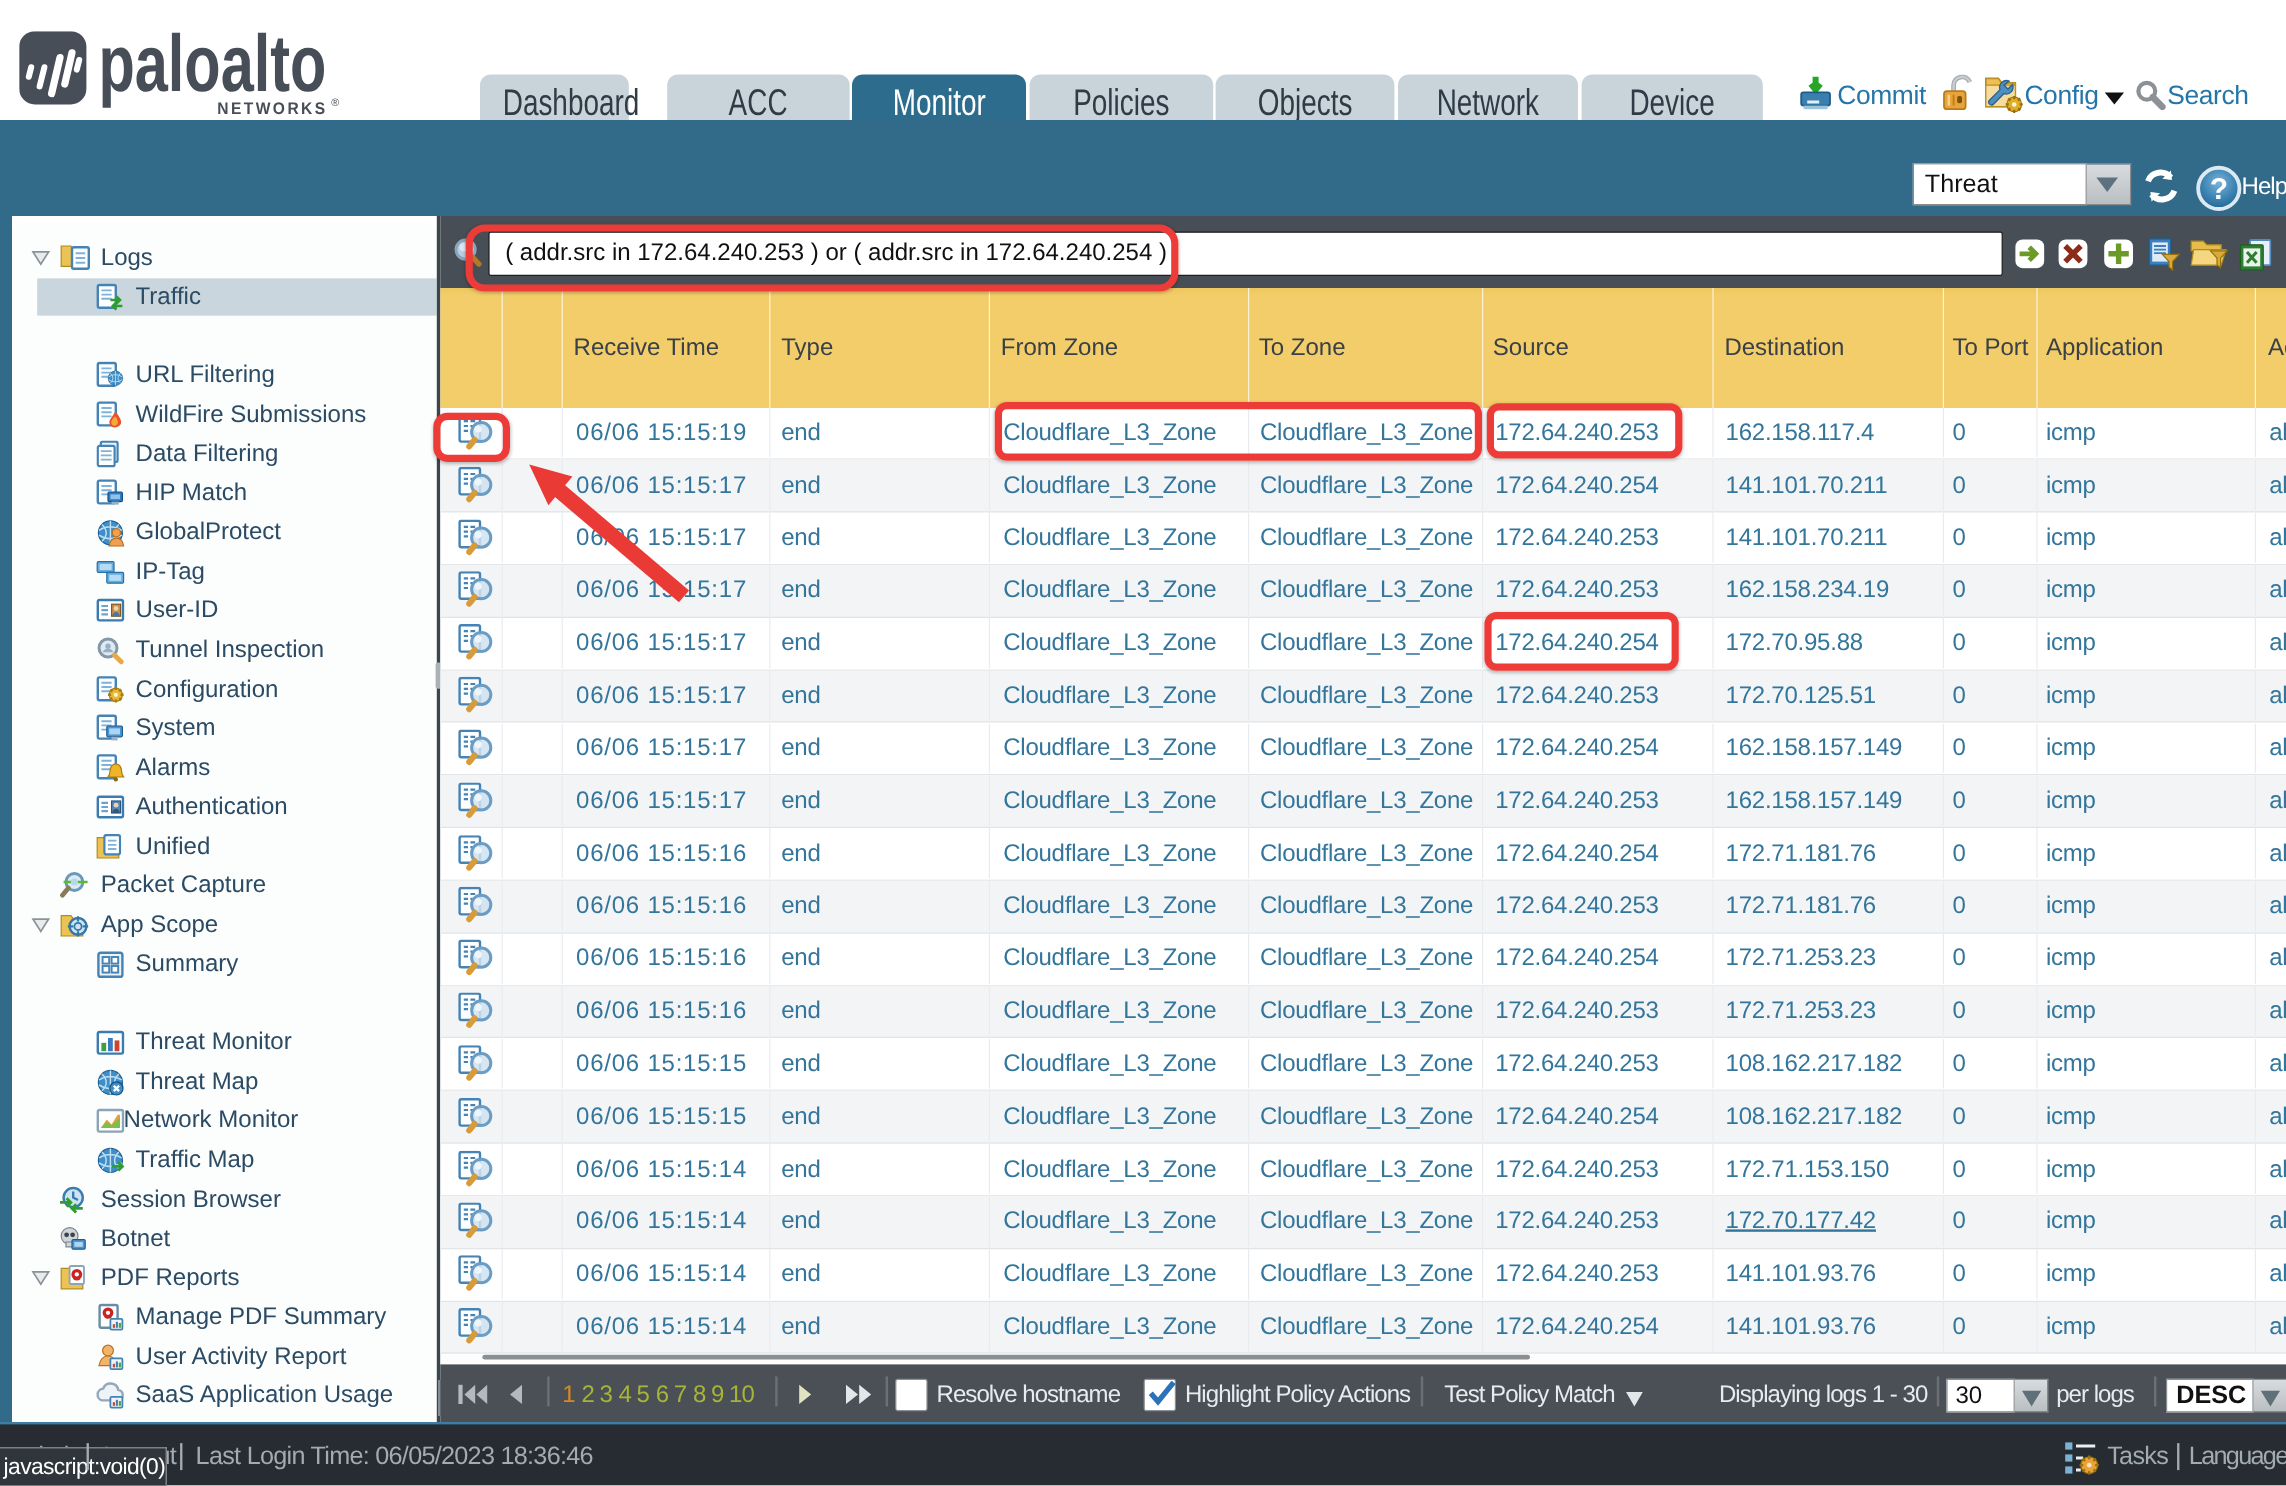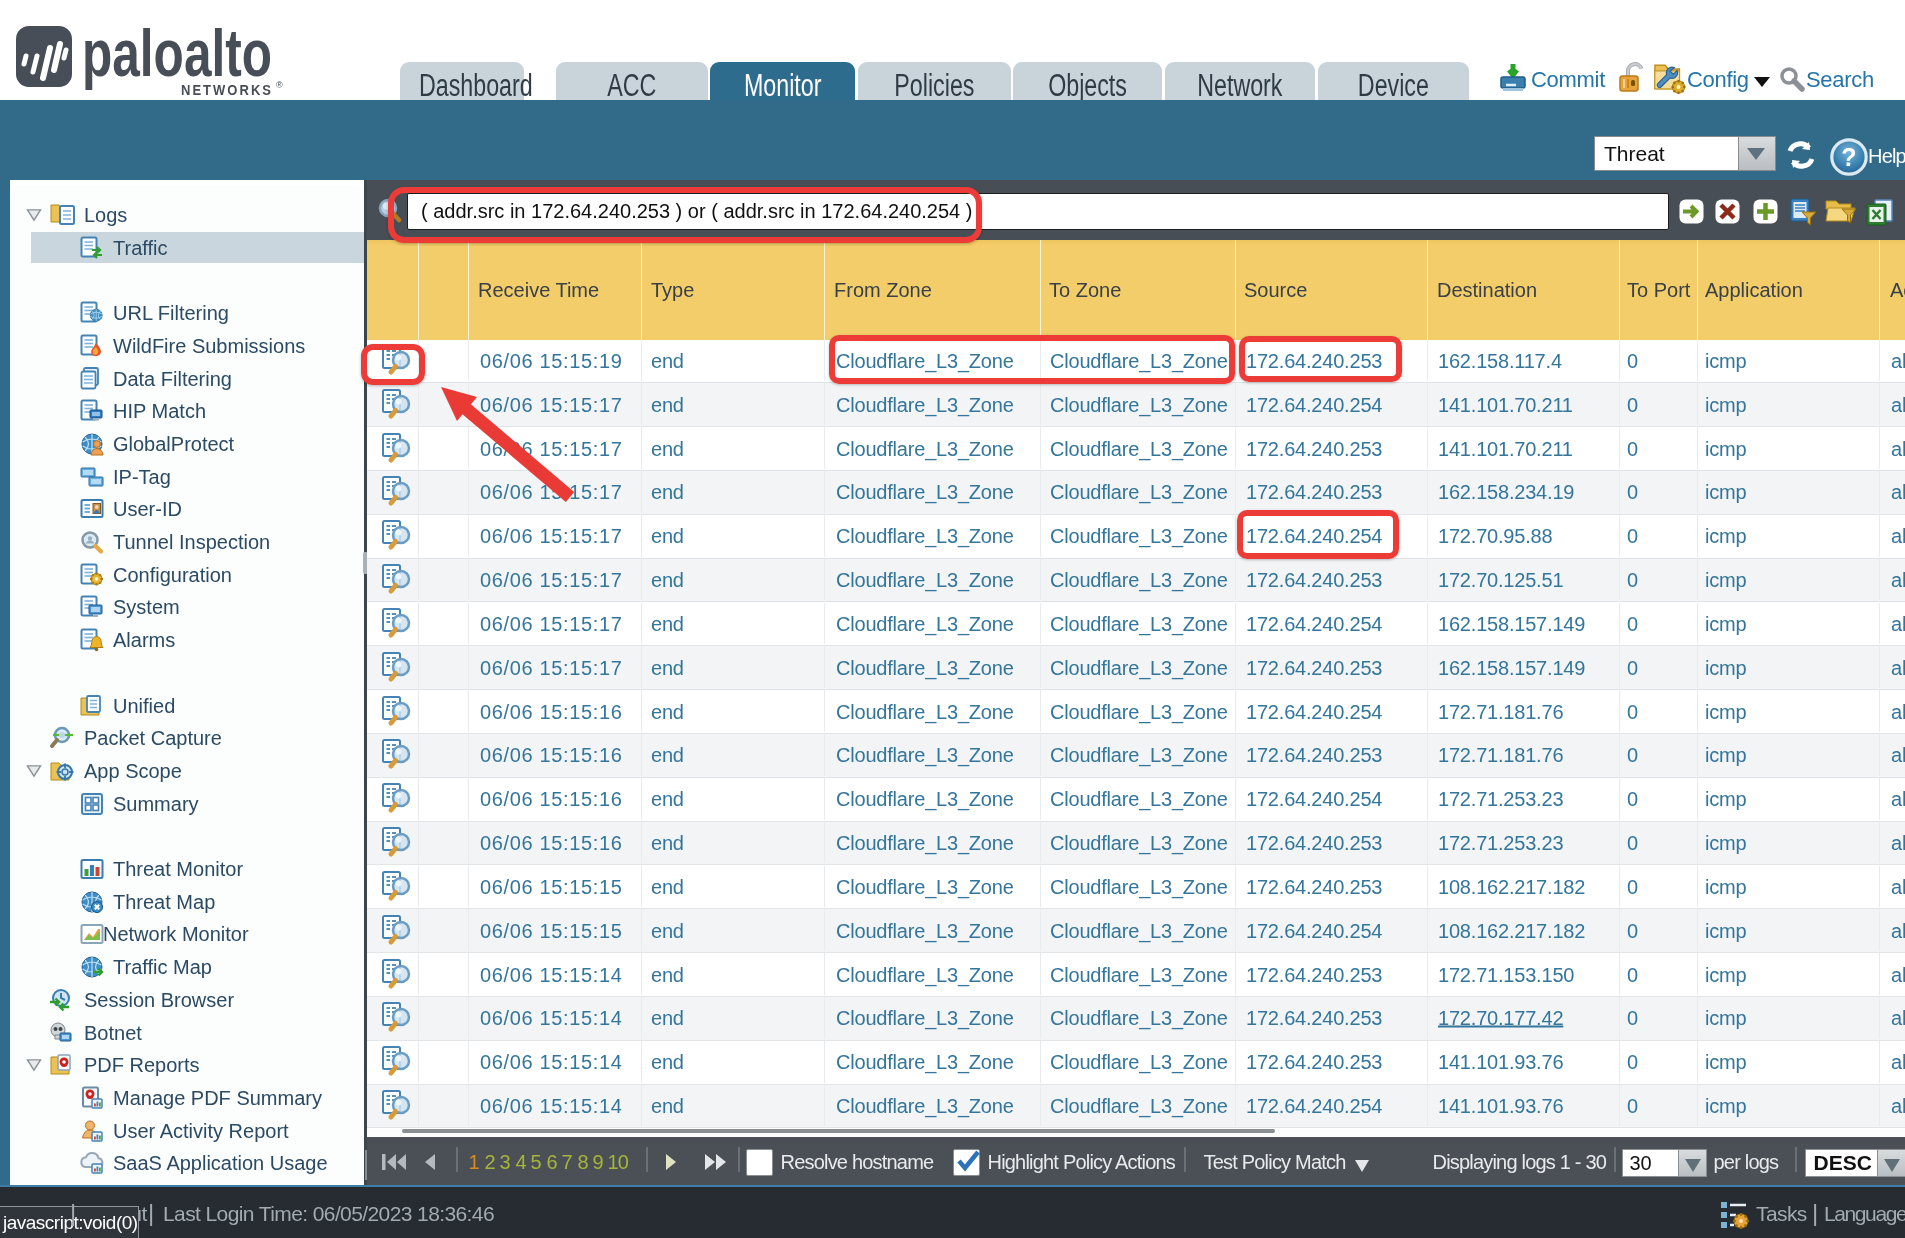--- a/index.html
+++ b/index.html
@@ -313,20 +313,34 @@
           <rect x="1.5" y="1.5" width="15" height="19" rx="1.5" fill="#fdfeff" stroke="#4583b4" stroke-width="2"></rect>
           <g stroke="#7fb2d8" stroke-width="1.6">
             <line x1="4.5" y1="6" x2="13" y2="6"></line>
             <line x1="4.5" y1="9.5" x2="13" y2="9.5"></line>
             <line x1="4.5" y1="13" x2="13" y2="13"></line>
           </g>
           <path d="M16.5 8.5 q4.5 0.5 4.8 6 q0.2 3.5 1.7 5 h-13 q1.5 -1.5 1.7 -5 q0.3 -5.5 4.8 -6z" fill="#f0b429" stroke="#a87d12"></path>
           <circle cx="16.5" cy="21.5" r="1.8" fill="#8a6a0a"></circle>
         </svg>
         <div class="txt" style="left:103px">Alarms</div>
+      </div>
+    <div class="trow" style="top:472.3px">
+        <svg class="ico" style="left:70px" width="24" height="24" viewBox="0 0 24 24">
+          <rect x="1.5" y="3" width="21" height="17" rx="1.5" fill="#fff" stroke="#3a7cb0" stroke-width="2"></rect>
+          <g stroke="#6aa5cf" stroke-width="1.8">
+            <line x1="4.5" y1="8" x2="10" y2="8"></line>
+            <line x1="4.5" y1="11.5" x2="10" y2="11.5"></line>
+            <line x1="4.5" y1="15" x2="10" y2="15"></line>
+          </g>
+          <rect x="13" y="6.5" width="7.5" height="10" fill="#5588bb" stroke="#2a5580"></rect>
+          <circle cx="16.7" cy="10" r="2" fill="#f3d2a8"></circle>
+          <path d="M13.5 16.5 q1 -3.5 3.2 -3.5 q2.2 0 3.2 3.5z" fill="#335577"></path>
+        </svg>
+        <div class="txt" style="left:103px">Authentication</div>
       </div>
     <div class="trow" style="top:505.0px">
         <svg class="ico" style="left:70px" width="24" height="24" viewBox="0 0 24 24">
           <path d="M1 4 h8 l2.5 3 h7.5 v14 h-18z" fill="#ecc254" stroke="#b08c1e"></path>
           <rect x="7" y="2" width="13" height="16" rx="1.5" fill="#fdfeff" stroke="#4583b4" stroke-width="1.8"></rect>
           <g stroke="#7fb2d8" stroke-width="1.5">
             <line x1="10" y1="6.5" x2="17" y2="6.5"></line>
             <line x1="10" y1="10" x2="17" y2="10"></line>
             <line x1="10" y1="13.5" x2="17" y2="13.5"></line>
           </g>

